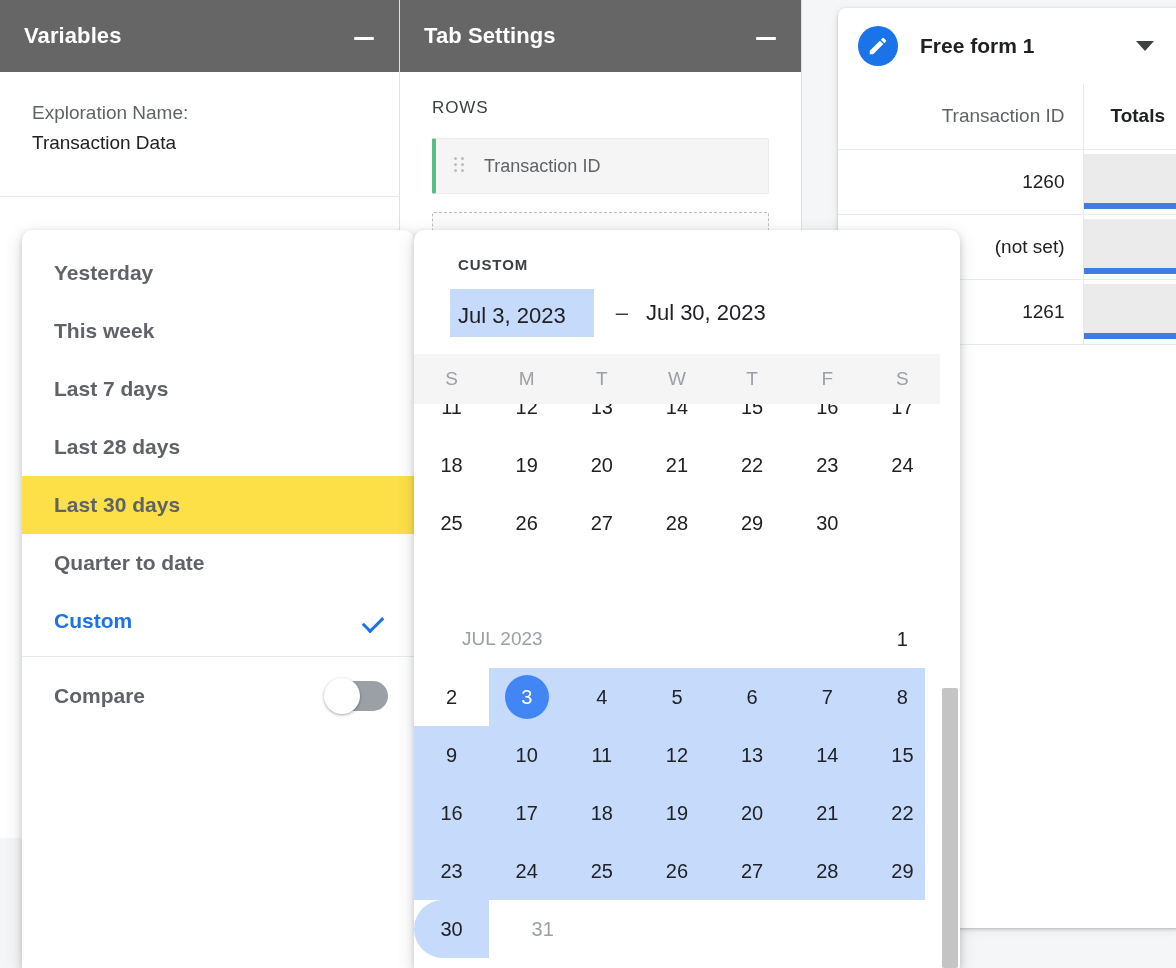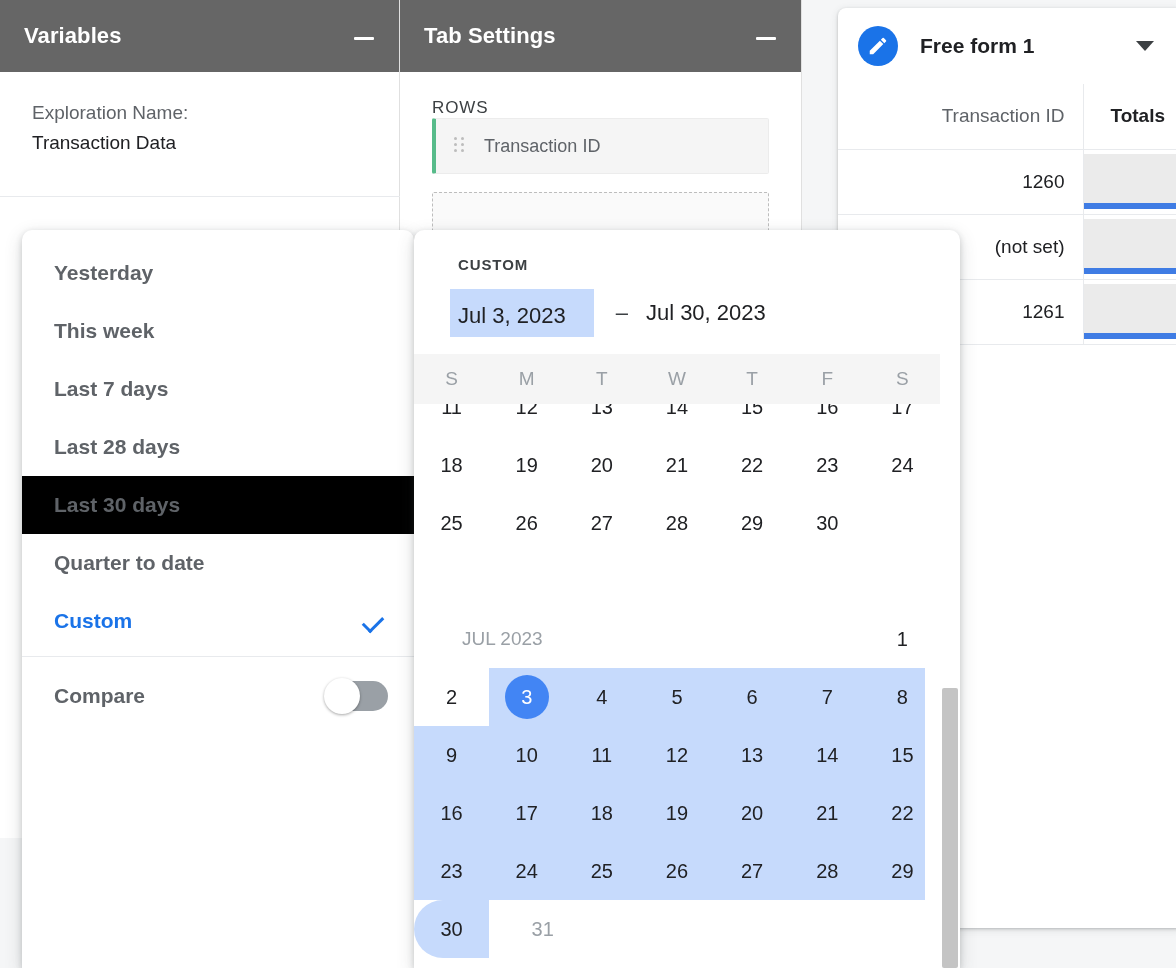--- a/index.html
+++ b/index.html
@@ -51,21 +51,21 @@
   .explore-label { font-size: 19px; color: #5f6368; line-height: 30px; }
   .explore-value { font-size: 19px; color: #202124; line-height: 30px; }
   .vp-divider {
     position: absolute; left: 0; top: 196px; width: 400px; height: 1px;
     background: #e8eaed;
   }
 
   #tabsettings-panel { left: 400px; top: 0; width: 402px; height: 948px; }
   .section-label {
     font-size: 17px; color: #3c4043; letter-spacing: 0.9px;
-    margin-bottom: 0; font-weight: normal;
+    margin-bottom: 20px; font-weight: normal;
   }
   .chip {
     position: relative;
     height: 56px;
     background: #f5f5f5;
     border: 1px solid #ececec;
     border-left: 4px solid #57bb8a;
     border-radius: 2px;
     display: flex;
     align-items: center;
@@ -161,21 +161,21 @@
     height: 58px;
     display: flex;
     align-items: center;
     padding: 0 26px 0 32px;
     font-size: 21px;
     font-weight: bold;
     color: #5f6368;
     cursor: pointer;
   }
   .menu-item .mi-label { flex: 1; }
-  .menu-item.highlight { background: #000000; }
+  .menu-item.highlight { background: #fde047; }
   .menu-item.selected { color: #1a73e8; }
   .submenu-arrow {
     width: 0; height: 0;
     border-top: 7px solid transparent;
     border-bottom: 7px solid transparent;
     border-left: 9px solid #5f6368;
   }
   .check-mark {
     width: 24px; height: 24px; position: relative;
   }

